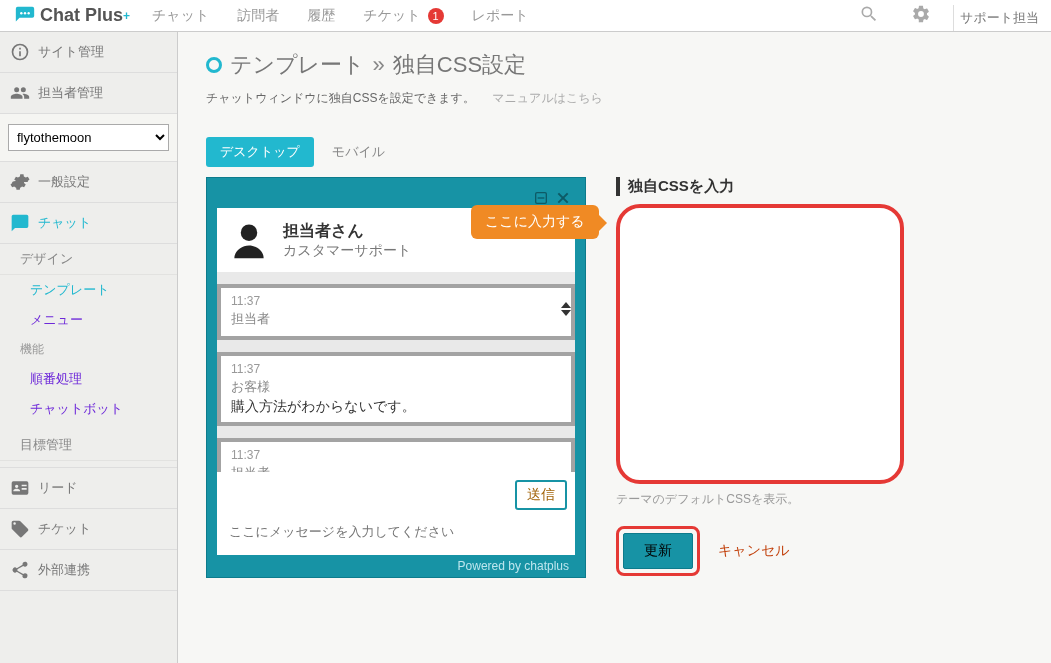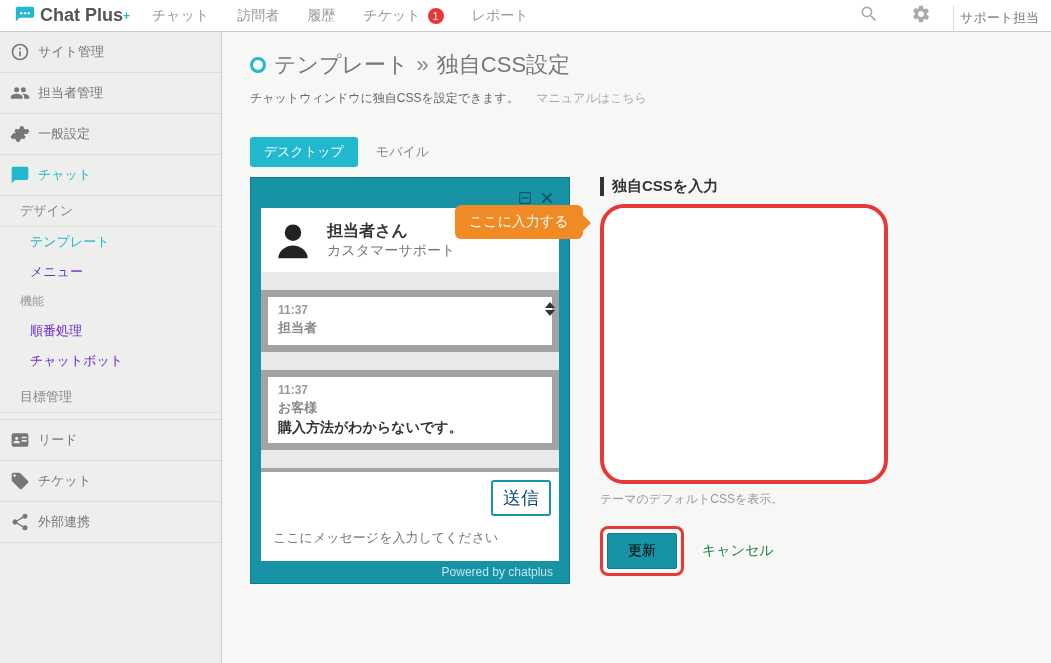--- a/index.html
+++ b/index.html
@@ -13,21 +13,21 @@
 .header-nav { display: flex; }
 .header-nav-item { padding: 6px 14px; color: #999; font-size: 14px; cursor: pointer; position: relative; }
 .badge { display: inline-block; background: #e53935; color: #fff; border-radius: 50%; width: 16px; height: 16px; font-size: 11px; text-align: center; line-height: 16px; margin-left: 3px; }
 .header-right { margin-left: auto; display: flex; align-items: flex-end; gap: 12px; }
 .header-icon { padding: 4px 10px; color: #aaa; cursor: pointer; }
 .header-icon svg { width: 20px; height: 20px; }
 .header-user { padding: 4px 6px; border-left: 1px solid #ddd; color: #777; font-size: 13px; }
 
 
 .container { display: flex; height: calc(100% - 32px); }
-.sidebar { width: 222px; background: #eeeeec; border-right: 1px solid #ccc; display: flex; flex-direction: column; }
+.sidebar { width: 178px; background: #eeeeec; border-right: 1px solid #ccc; display: flex; flex-direction: column; }
 .side-item { display: flex; align-items: center; padding: 10px 10px; color: #777; border-bottom: 1px solid #ddd; cursor: pointer; }
 .side-item.active { color: #22b8cf; }
 .side-item svg { width: 20px; height: 20px; margin-right: 8px; fill: currentColor; }
 .side-select-row { padding: 10px 8px; border-bottom: 1px solid #ddd; background: #f5f5f2; }
 .side-select { width: 100%; padding: 4px; border: 1px solid #aaa; font-size: 13px; background: #fff; }
 .side-sub { padding: 6px 20px; color: #888; border-bottom: 1px solid #e2e2e0; cursor: pointer; font-size: 13px; }
 .side-sub2 { padding: 6px 30px; color: #6d28d9; cursor: pointer; font-size: 13px; }
 .side-sub2.active { color: #22b8cf; }
 .side-head { padding: 6px 20px; color: #999; font-size: 12px; }
 .side-group { border-bottom: 1px solid #ddd; padding-bottom: 6px; }
@@ -40,51 +40,51 @@
 .desc { color: #666; font-size: 12px; margin-bottom: 30px; }
 .desc .link { color: #aaa; margin-left: 14px; cursor: pointer; }
 
 .tabs { display: flex; gap: 4px; margin-bottom: 10px; }
 .tab { padding: 6px 14px; font-size: 13px; cursor: pointer; color: #888; }
 .tab.active { background: #22b8cf; color: #fff; border-radius: 3px; }
 
 .content-row { display: flex; gap: 30px; align-items: flex-start; }
 
 
-.chat-preview { background: #1793a5; padding: 10px 10px 4px; width: 320px; border: 1px solid #0d7b8c; }
+.chat-preview { background: #1793a5; padding: 10px 10px 4px; width: 380px; border: 1px solid #0d7b8c; }
 .chat-top { display: flex; justify-content: flex-end; gap: 6px; padding: 2px 4px; }
 .chat-top svg { width: 16px; height: 16px; fill: #0d5a66; cursor: pointer; }
 .chat-header { background: #fff; padding: 10px; display: flex; align-items: center; gap: 12px; }
 .avatar-icon { width: 44px; height: 44px; }
 .chat-agent-name { font-size: 16px; color: #333; font-weight: bold; }
 .chat-agent-role { font-size: 14px; color: #777; }
 .chat-body { background: #e9e9e9; max-height: 200px; overflow: hidden; position: relative; }
-.msg { background: #fff; margin: 18px 0 0; padding: 6px 10px; border: 7px solid #a3a3a3; font-weight: bold; }
+.msg { background: #fff; margin: 12px 0 0; padding: 6px 10px; border: 4px solid #a3a3a3; }
 .msg .time { color: #999; font-size: 12px; }
 .msg .who { color: #888; font-size: 13px; margin: 2px 0; }
 .msg .text { color: #333; font-size: 14px; }
 .chat-scroll-arrows { position: absolute; right: 4px; top: 30px; display:flex; flex-direction:column; gap:2px; }
 .chat-scroll-arrows span { width:0; height:0; border-left:5px solid transparent; border-right:5px solid transparent; }
 .chat-scroll-arrows .up { border-bottom:6px solid #333; }
 .chat-scroll-arrows .dn { border-top:6px solid #333; }
 .chat-input-area { background: #fff; padding: 8px; }
 .chat-send-row { display:flex; justify-content:flex-end; }
-.chat-send-btn { border: 2px solid #1793a5; color: #0c4a6e; background:#fff; padding: 4px 10px; font-size: 18px; border-radius: 3px; cursor: pointer; }
+.chat-send-btn { border: 2px solid #1793a5; color: #a16207; background:#fff; padding: 4px 10px; font-size: 14px; border-radius: 3px; cursor: pointer; }
 .chat-input { width: 100%; border: none; padding: 8px 4px; font-size: 13px; color: #bbb; outline: none; margin-top: 6px; }
 .chat-footer { text-align: right; color: #bde6ee; font-size: 12px; padding: 4px 6px 0; }
 
 
 .right-col { flex: 1; position: relative; }
 .section-title { border-left: 4px solid #333; padding-left: 8px; font-size: 15px; font-weight: bold; color: #333; margin-bottom: 8px; }
 .css-textarea { width: 288px; height: 280px; border: 4px solid #e53935; border-radius: 24px; background: #fff; padding: 12px; resize: none; outline: none; }
 .css-hint { color: #999; font-size: 12px; margin-top: 4px; }
 .btn-row { display: flex; align-items: center; gap: 18px; margin-top: 18px; }
 .btn-update-wrapper { border: 3px solid #e53935; border-radius: 8px; padding: 4px; display: inline-block; }
 .btn-update { background: #1793a5; color: #000000; border: 1px solid #0d7b8c; padding: 8px 20px; font-size: 14px; cursor: pointer; border-radius: 2px; }
-.btn-cancel { color: #15803d; font-size: 14px; cursor: pointer; }
+.btn-cancel { color: #c2410c; font-size: 14px; cursor: pointer; }
 
 
 .callout { position: absolute; left: -145px; top: 28px; background: #f08a24; color: #fff; padding: 8px 14px; border-radius: 6px; font-size: 14px; }
 .callout::after { content: ""; position: absolute; right: -16px; top: 10px; border: 8px solid transparent; border-left-color: #f08a24; }
 </style>
 </head>
 <body>
 
 <div class="header">
   <div class="logo">
@@ -125,20 +125,25 @@
       <svg viewBox="0 0 24 24">
           <path d="M12 2a10 10 0 1 0 10 10A10 10 0 0 0 12 2zm0 18a8 8 0 1 1 8-8 8 8 0 0 1-8 8zm-1-13h2v2h-2zm0 4h2v6h-2z"></path>
         </svg>
       <span>サイト管理</span>
     </div>
     <div class="side-item">
       <svg viewBox="0 0 24 24">
           <path d="M16 11a3 3 0 1 0-3-3 3 3 0 0 0 3 3zm-8 0a3 3 0 1 0-3-3 3 3 0 0 0 3 3zm0 2c-2.33 0-7 1.17-7 3.5V19h14v-2.5C15 14.17 10.33 13 8 13zm8 0c-.29 0-.62 0-1 .05a4.22 4.22 0 0 1 2 3.45V19h6v-2.5c0-2.33-4.67-3.5-7-3.5z"></path>
         </svg>
       <span>担当者管理</span>
+    </div>
+    <div class="side-select-row">
+      <select class="side-select">
+        <option>flytothemoon</option>
+      </select>
     </div>
     <div class="side-item">
       <svg viewBox="0 0 24 24">
           <path d="M12 8a4 4 0 1 0 4 4 4 4 0 0 0-4-4zm9.43 4a7.8 7.8 0 0 0-.14-1.32l2.11-1.65-2-3.46-2.49 1a7.86 7.86 0 0 0-2.28-1.32l-.38-2.65h-4l-.38 2.65a7.86 7.86 0 0 0-2.28 1.32l-2.49-1-2 3.46 2.11 1.65A7.8 7.8 0 0 0 2.57 12a7.8 7.8 0 0 0 .14 1.32L.6 14.97l2 3.46 2.49-1a7.86 7.86 0 0 0 2.28 1.32l.38 2.65h4l.38-2.65a7.86 7.86 0 0 0 2.28-1.32l2.49 1 2-3.46-2.11-1.65a7.8 7.8 0 0 0 .14-1.32z"></path>
         </svg>
       <span>一般設定</span>
     </div>
     <div class="side-group">
       <div class="side-item active">
         <svg viewBox="0 0 24 24">

